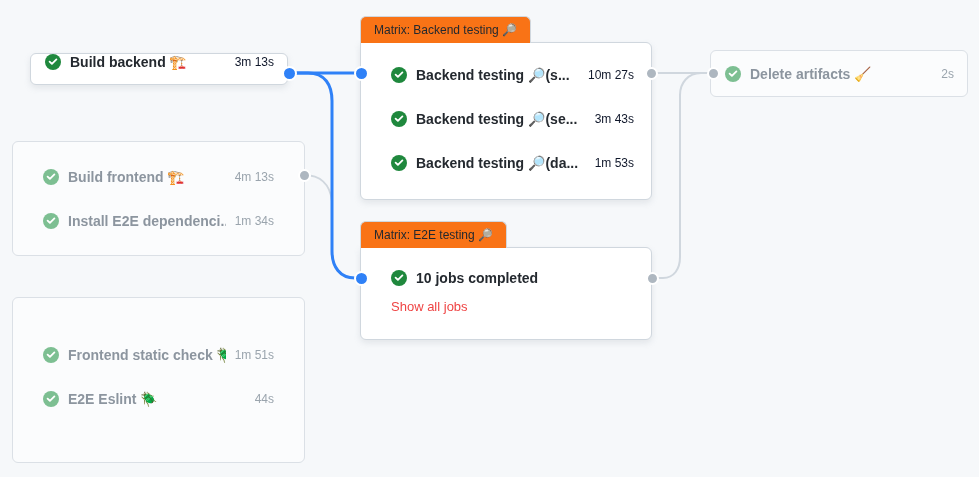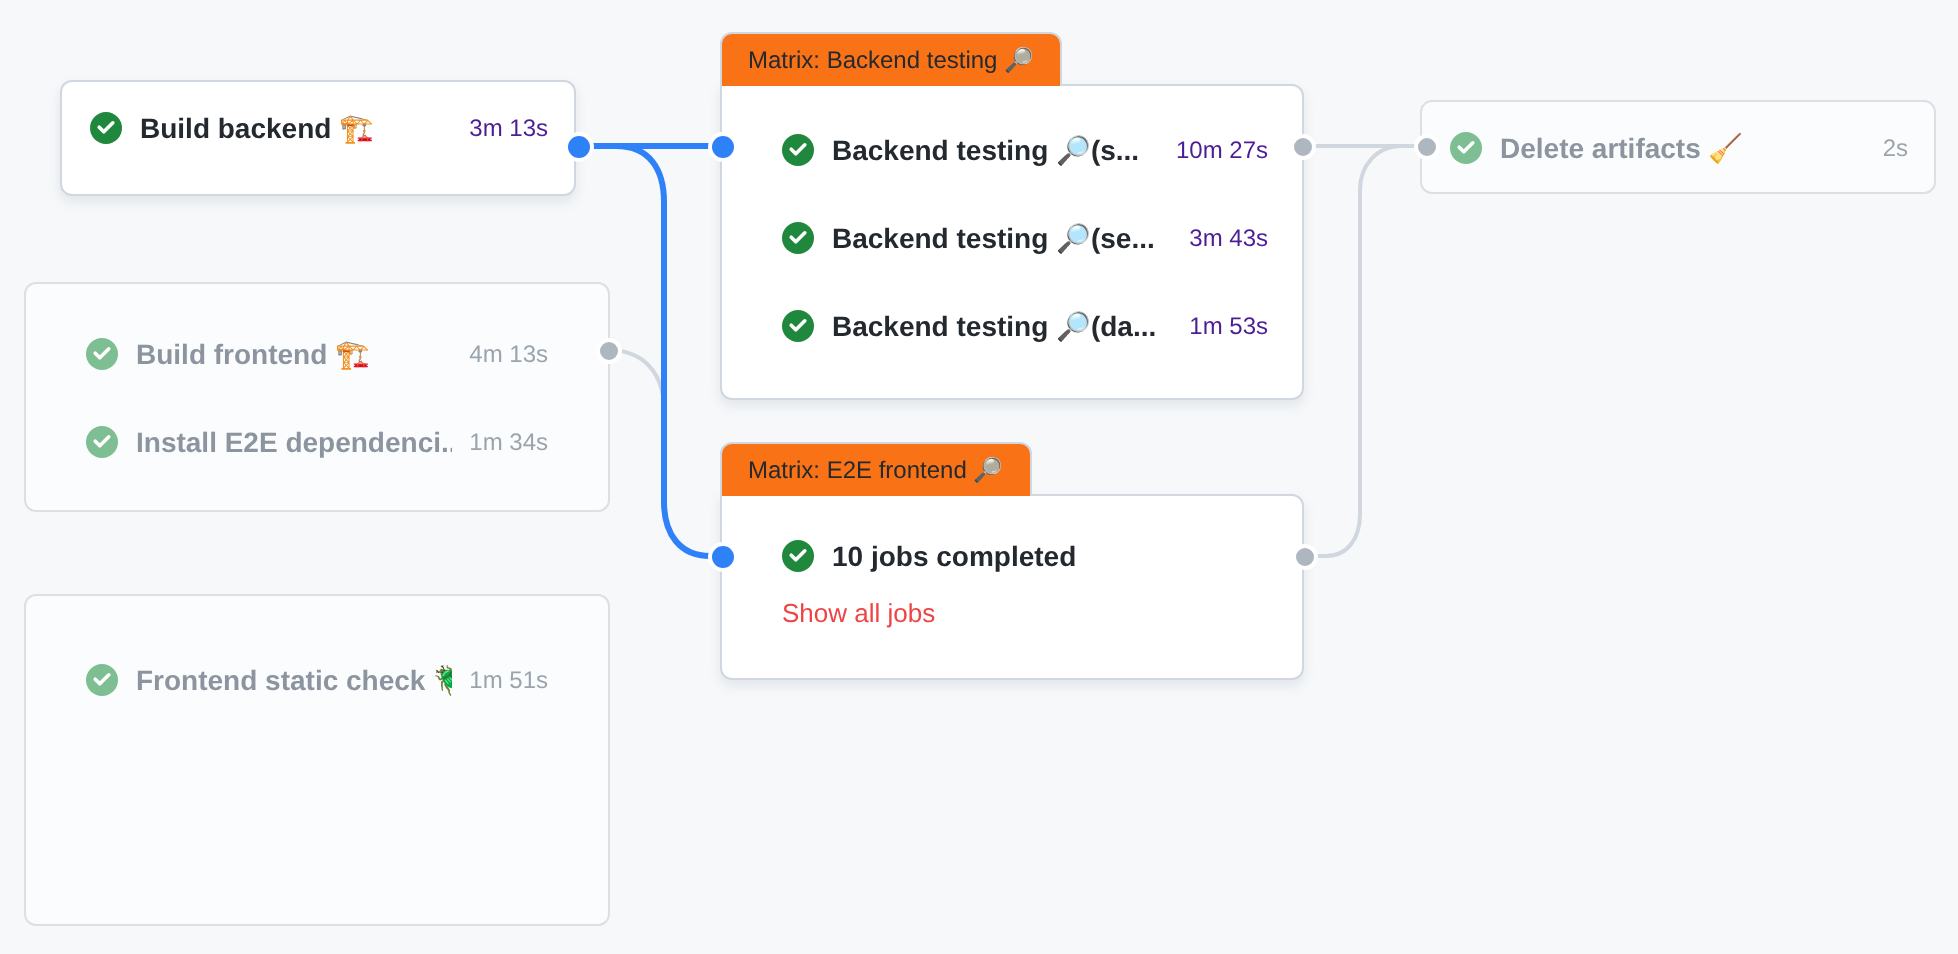--- a/index.html
+++ b/index.html
@@ -21,23 +21,23 @@
     background:#ffffff;
     border:1px solid #d0d7de;
     border-radius:6px;
     box-shadow:0 3px 6px rgba(140,149,159,0.18);
   }
   .card.faded {
     background:rgba(255,255,255,0.55);
     border-color:#dbe0e6;
     box-shadow:none;
   }
-  .card-build-backend   { left:30px;  top:40px;  width:258px; height:58px; display:flex; align-items:flex-start; }
+  .card-build-backend   { left:30px;  top:53px;  width:258px; height:32px; display:flex; align-items:flex-end; }
   .card-frontend-group  { left:12px;  top:141px; width:293px; height:115px; padding-top:13px; }
-  .card-lint-group      { left:12px;  top:297px; width:293px; height:166px; padding-top:20px; }
+  .card-lint-group      { left:12px;  top:297px; width:293px; height:166px; padding-top:35px; }
   .card-delete          { left:710px; top:50px;  width:258px; height:47px; display:flex; align-items:center; }
 
   .matrix-tab {
     position:absolute; z-index:3;
     background:#f97316;
     border:1px solid #d0d7de; border-bottom:none;
     border-radius:6px 6px 0 0;
     height:27px; line-height:26px;
     padding:0 13px;
     font-size:12px; color:#24292f;
@@ -66,21 +66,21 @@
   .check {
     flex:0 0 16px; width:16px; height:16px;
     display:inline-flex;
   }
   .label {
     font-size:14px; font-weight:600; color:#24292f;
     white-space:nowrap; overflow:hidden;
   }
   .duration {
     margin-left:auto;
-    font-size:12px; color:#4c1d95; white-space:nowrap;
+    font-size:12px; color:#0f172a; white-space:nowrap;
   }
   .faded .label    { color:#8c959f; }
   .faded .duration { color:#9aa4ad; }
 
   .summary-row { display:flex; align-items:center; gap:9px; height:36px; cursor:pointer; }
   .show-link {
     display:inline-block; margin-top:3px;
     font-size:13px; color:#ef4444;
     text-decoration:none; cursor:pointer;
   }
@@ -152,20 +152,30 @@
     <div class="row">
       <span class="check">
         <svg viewBox="0 0 16 16" width="16" height="16">
             <circle cx="8" cy="8" r="8" fill="#7dbf92"></circle>
             <path d="M11.4 5.4 6.9 9.9 4.6 7.6" fill="none" stroke="#fff" stroke-width="1.8" stroke-linecap="round" stroke-linejoin="round"></path>
           </svg>
       </span>
       <span class="label">Frontend static check 🪲</span>
       <span class="duration">1m 51s</span>
     </div>
+    <div class="row">
+      <span class="check">
+        <svg viewBox="0 0 16 16" width="16" height="16">
+            <circle cx="8" cy="8" r="8" fill="#7dbf92"></circle>
+            <path d="M11.4 5.4 6.9 9.9 4.6 7.6" fill="none" stroke="#fff" stroke-width="1.8" stroke-linecap="round" stroke-linejoin="round"></path>
+          </svg>
+      </span>
+      <span class="label">E2E Eslint 🪲</span>
+      <span class="duration">44s</span>
+    </div>
   </div>
 
   <div class="matrix-tab tab-backend">
     <span>Matrix: Backend testing 🔎</span>
   </div>
   <div class="matrix-body body-backend">
     <div class="row">
       <span class="check">
         <svg viewBox="0 0 16 16" width="16" height="16">
             <circle cx="8" cy="8" r="8" fill="#1f883d"></circle>
@@ -191,21 +201,21 @@
             <circle cx="8" cy="8" r="8" fill="#1f883d"></circle>
             <path d="M11.4 5.4 6.9 9.9 4.6 7.6" fill="none" stroke="#fff" stroke-width="1.8" stroke-linecap="round" stroke-linejoin="round"></path>
           </svg>
       </span>
       <span class="label">Backend testing 🔎(da...</span>
       <span class="duration">1m 53s</span>
     </div>
   </div>
 
   <div class="matrix-tab tab-e2e">
-    <span>Matrix: E2E frontend 🔎</span>
+    <span>Matrix: E2E testing 🔎</span>
   </div>
   <div class="matrix-body body-e2e">
     <div class="summary-row">
       <span class="check">
         <svg viewBox="0 0 16 16" width="16" height="16">
             <circle cx="8" cy="8" r="8" fill="#1f883d"></circle>
             <path d="M11.4 5.4 6.9 9.9 4.6 7.6" fill="none" stroke="#fff" stroke-width="1.8" stroke-linecap="round" stroke-linejoin="round"></path>
           </svg>
       </span>
       <span class="label">10 jobs completed</span>

